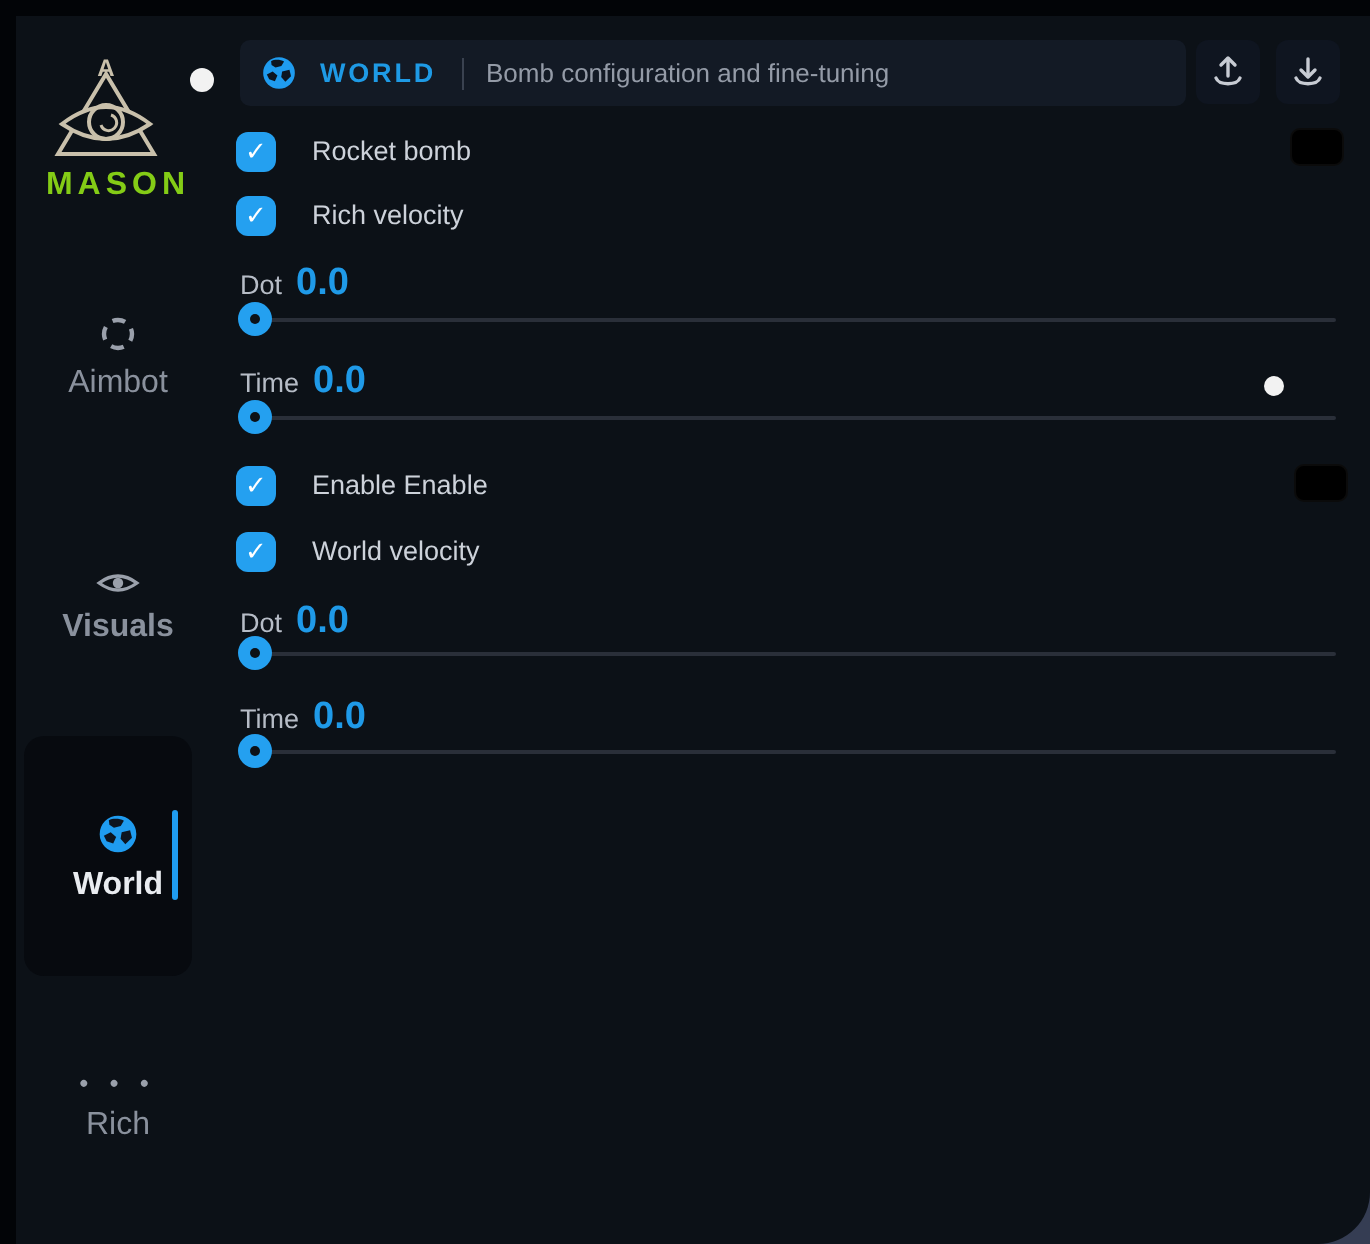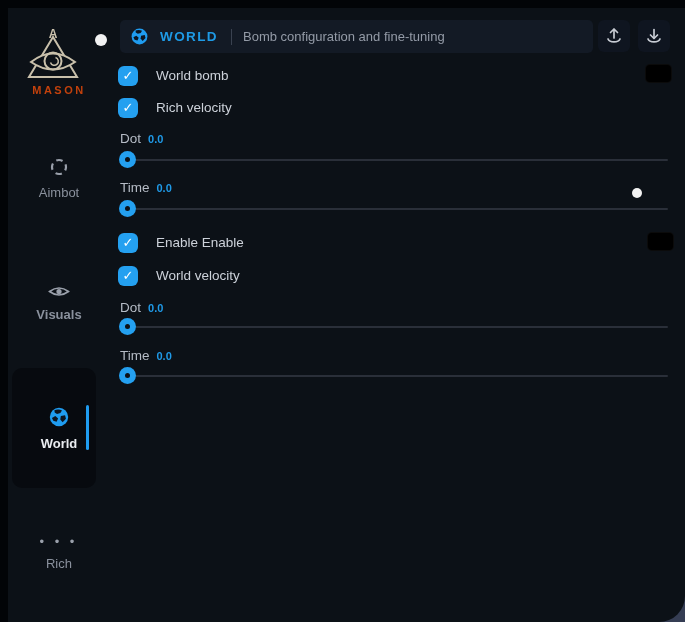--- a/index.html
+++ b/index.html
@@ -9,24 +9,24 @@
   .stage { position:relative; width:685px; height:622px; background:#020407; overflow:hidden; }
   .corner { position:absolute; right:0; bottom:0; width:46px; height:40px;
             background:#353d53; clip-path:polygon(100% 0,100% 100%,0 100%); }
   .window { position:absolute; left:8px; top:8px; width:677px; height:614px;
             background:#0c1117; border-radius:0 0 26px 0; }
 
   
   .sidebar { position:absolute; left:0; top:0; width:102px; height:100%; }
   .brand-logo { position:absolute; left:14px; top:18px; width:62px; height:58px; }
   .brand-name { position:absolute; left:0; top:76px; width:102px; text-align:center;
-                color:#c2410c; font-size:11px; font-weight:bold; letter-spacing:2.5px; }
+                color:#84cc16; font-size:16px; font-weight:bold; letter-spacing:2.5px; }
   .nav-item { position:absolute; left:0; width:102px; text-align:center; cursor:pointer; }
   .nav-icon { display:block; margin:0 auto 6px auto; }
-  .nav-label { color:#8a919d; font-size:13px; }
+  .nav-label { color:#8a919d; font-size:16px; }
   .nav-label.active { color:#e9ecf0; font-weight:600; }
   .active-card { position:absolute; left:4px; top:360px; width:84px; height:120px;
                  background:#070a0f; border-radius:10px; }
   .active-bar { position:absolute; left:78px; top:397px; width:3px; height:45px;
                 background:#1f9cf0; border-radius:2px; }
   .misc-dots { letter-spacing:4px; color:#9aa0ab; font-size:13px; line-height:8px; display:block; margin-bottom:8px; }
 
   
   .header-bar { position:absolute; left:112px; top:12px; width:473px; height:33px;
                 background:#131a25; border-radius:5px; display:flex; align-items:center; }
@@ -42,21 +42,21 @@
   .checkbox { width:20px; height:20px; border-radius:6px; background:#24a0f0;
               display:flex; align-items:center; justify-content:center; cursor:pointer; }
   .checkmark { color:#fff; font-size:13px; font-weight:bold; line-height:1; }
   .check-label { color:#cdd2da; font-size:13.5px; margin-left:18px; }
 
   .swatch { position:absolute; width:27px; height:19px; border-radius:5px;
             border:1px solid rgba(255,255,255,0.045); cursor:pointer; }
 
   .slider-caption { position:absolute; left:112px; display:flex; align-items:baseline; gap:7px; }
   .slider-name { color:#b6bcc6; font-size:13.5px; }
-  .slider-value { color:#1f9ae8; font-size:11px; font-weight:600; }
+  .slider-value { color:#1f9ae8; font-size:19px; font-weight:600; }
   .slider-track { position:absolute; left:112px; width:548px; height:2px; background:#2a2f39;
                   border-radius:1px; cursor:pointer; }
   .slider-handle { position:absolute; left:111px; width:17px; height:17px; border-radius:50%;
                    background:#24a0f0; cursor:pointer; }
   .slider-handle::after { content:""; position:absolute; left:6px; top:6px; width:5px; height:5px;
                           border-radius:50%; background:#0c1117; }
 
   .cursor-dot { position:absolute; border-radius:50%; background:#f2f2f2; }
 </style>
 </head>
@@ -138,21 +138,21 @@
       </svg>
     </div>
 
     <div class="cursor-dot" style="left:87px; top:26px; width:12px; height:12px;"></div>
     <div class="cursor-dot" style="left:624px; top:180px; width:10px; height:10px;"></div>
 
     <div class="check-row" style="top:57px;">
       <span class="checkbox">
         <span class="checkmark">✓</span>
       </span>
-      <span class="check-label">World bomb</span>
+      <span class="check-label">Rocket bomb</span>
     </div>
     <div class="swatch" style="left: 637px; top: 56px; background: rgb(0, 0, 0);"></div>
 
     <div class="check-row" style="top:89px;">
       <span class="checkbox">
         <span class="checkmark">✓</span>
       </span>
       <span class="check-label">Rich velocity</span>
     </div>
 

